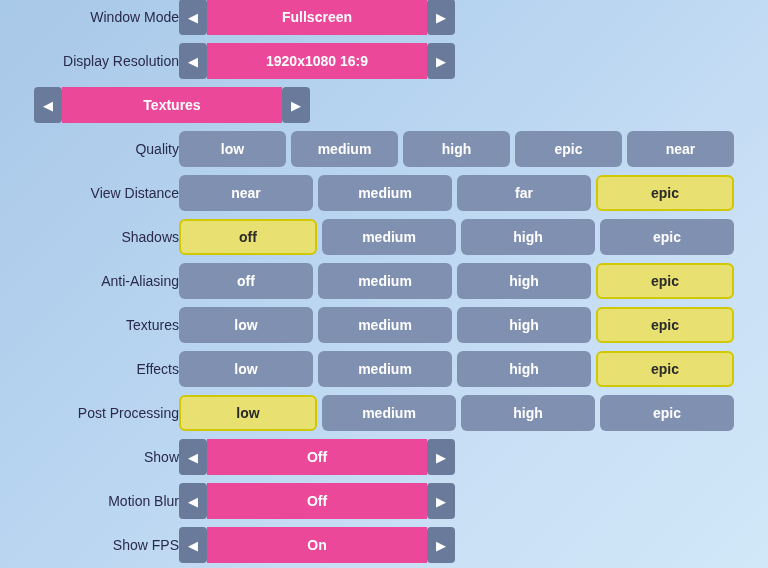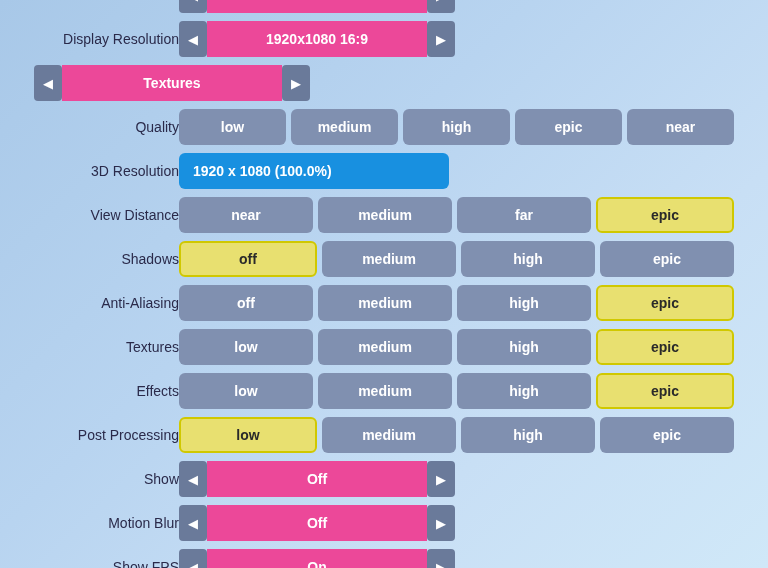--- a/index.html
+++ b/index.html
@@ -141,24 +141,20 @@
     <div class="setting-label">Quality</div>
     <div class="options-group">
       <button class="option-btn">low</button>
       <button class="option-btn">medium</button>
       <button class="option-btn">high</button>
       <button class="option-btn">epic</button>
       <button class="option-btn">near</button>
     </div>
   </div>
 
-  <div class="setting-row">
-    <div class="setting-label">3D Resolution</div>
-    <div class="resolution-display">1920 x 1080 (100.0%)</div>
-  </div>
 
   <div class="setting-row">
     <div class="setting-label">View Distance</div>
     <div class="options-group">
       <button class="option-btn">near</button>
       <button class="option-btn">medium</button>
       <button class="option-btn">far</button>
       <button class="option-btn selected-yellow">epic</button>
     </div>
   </div>

